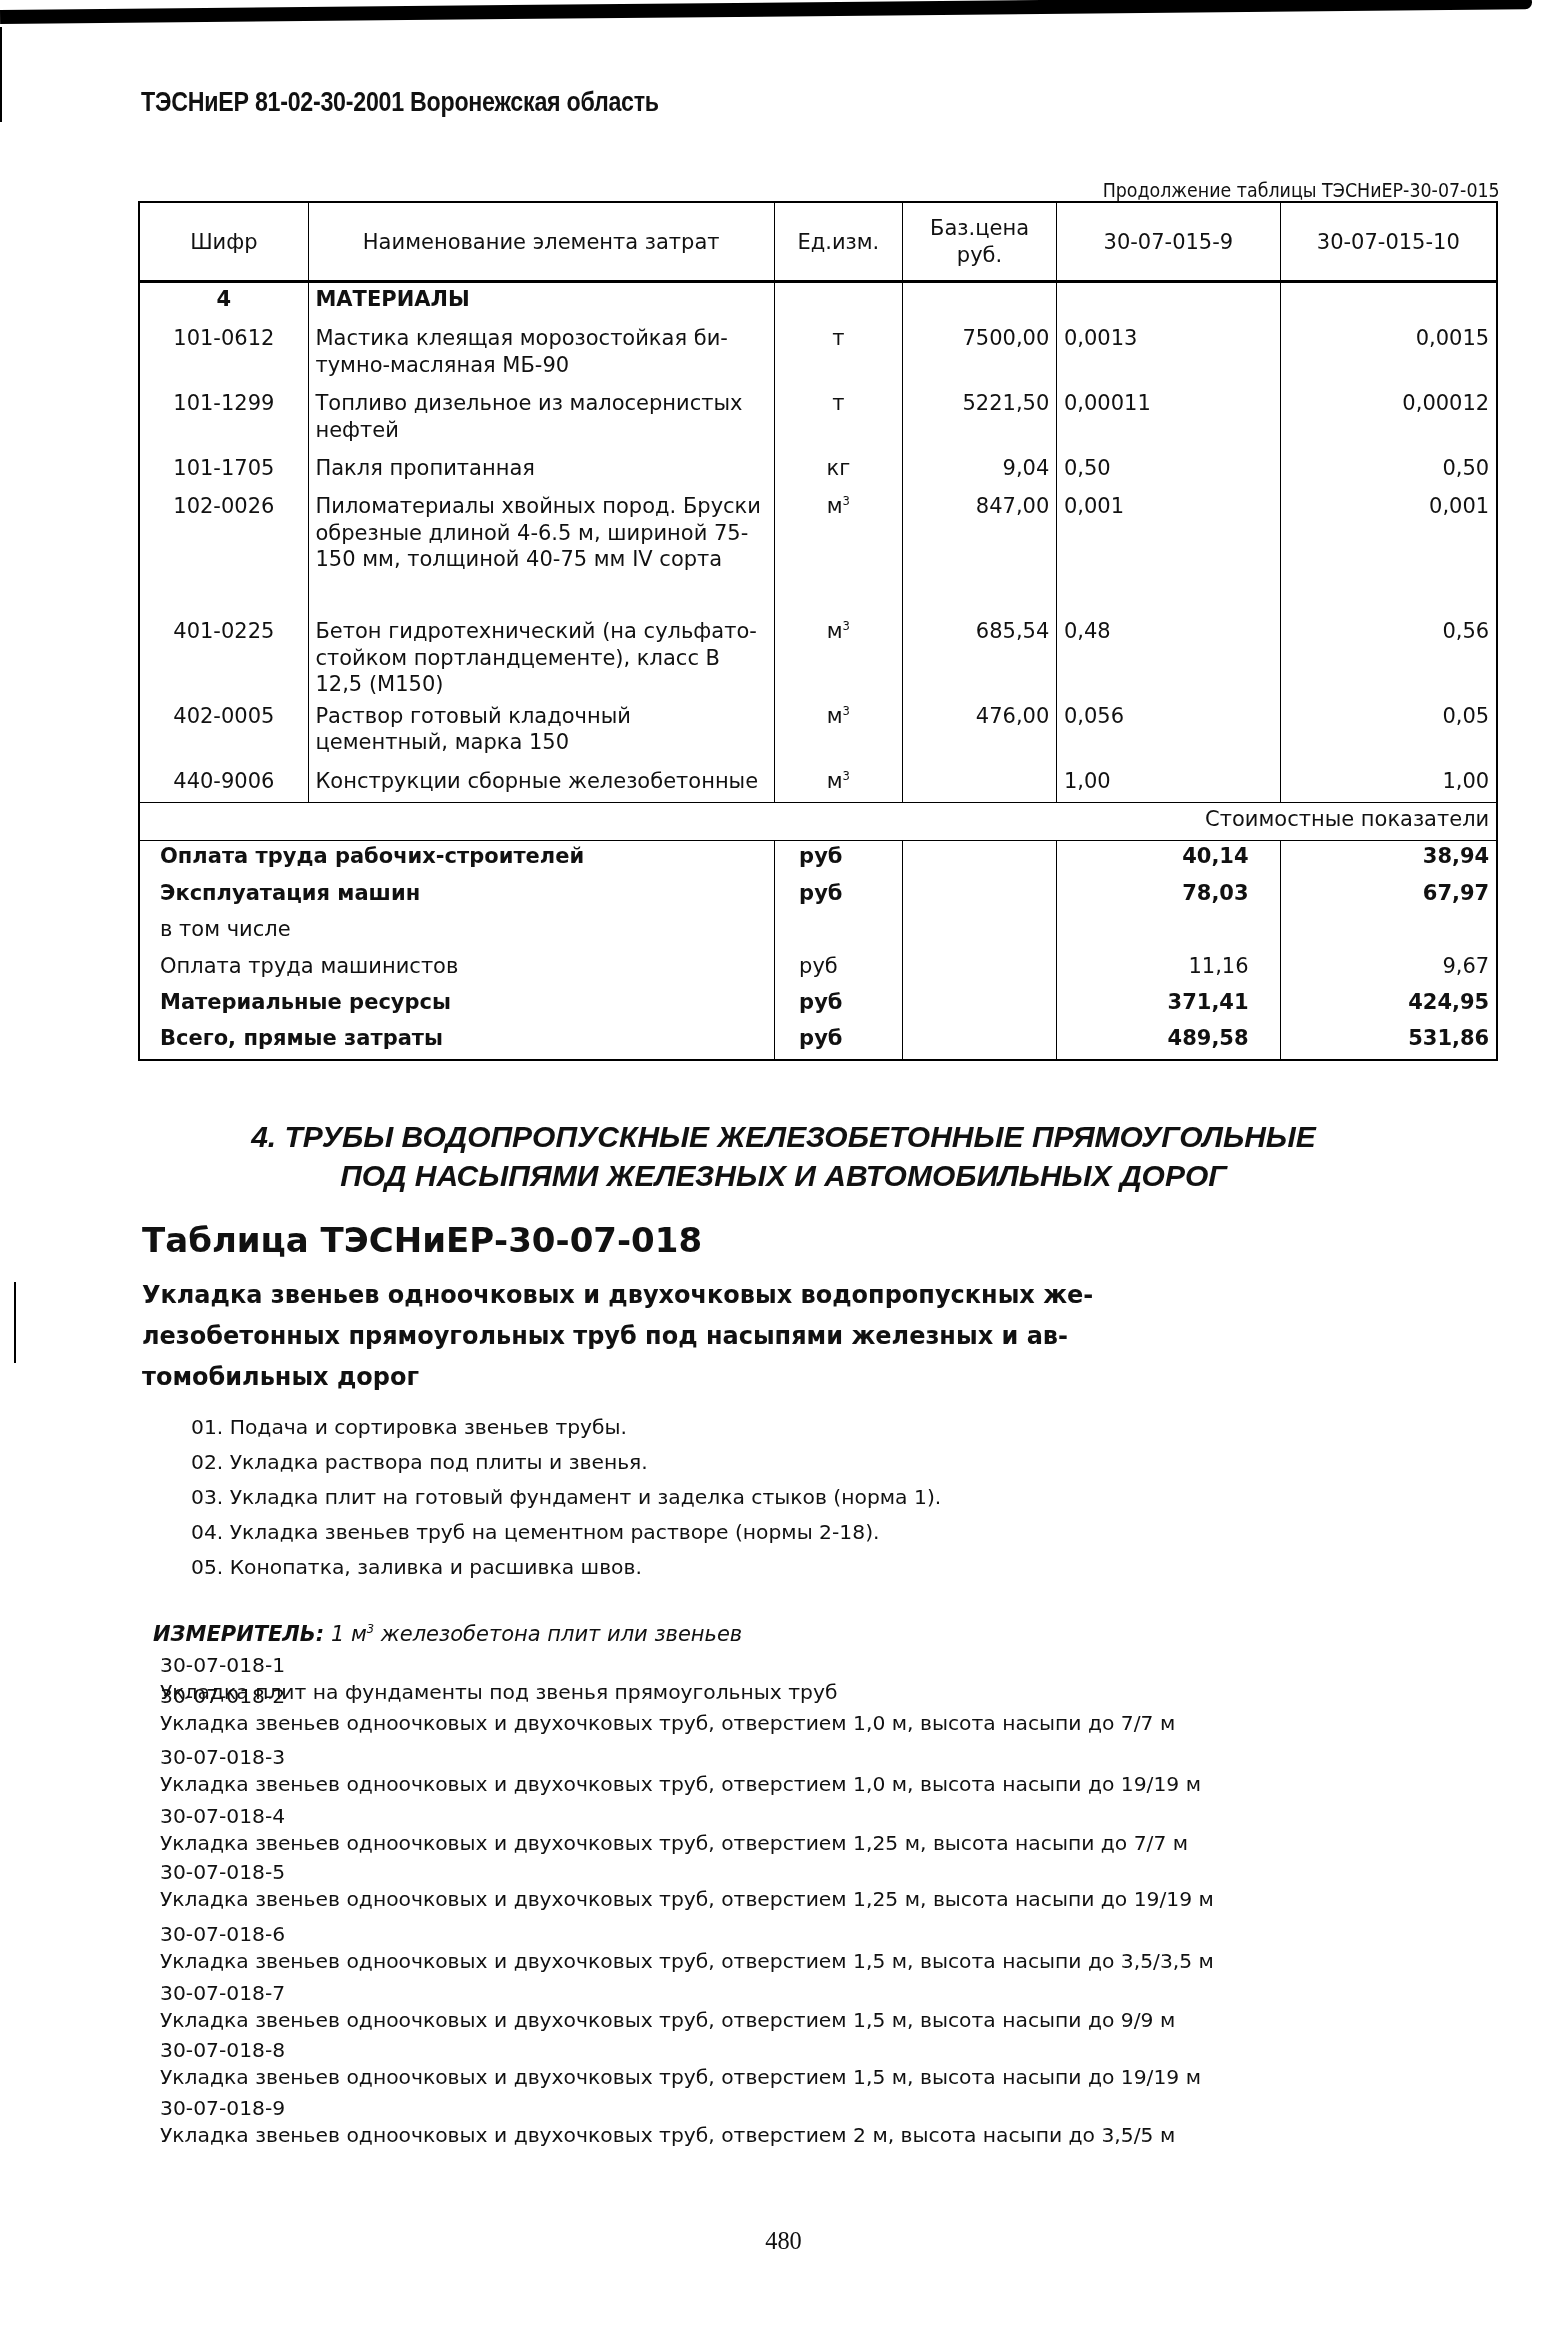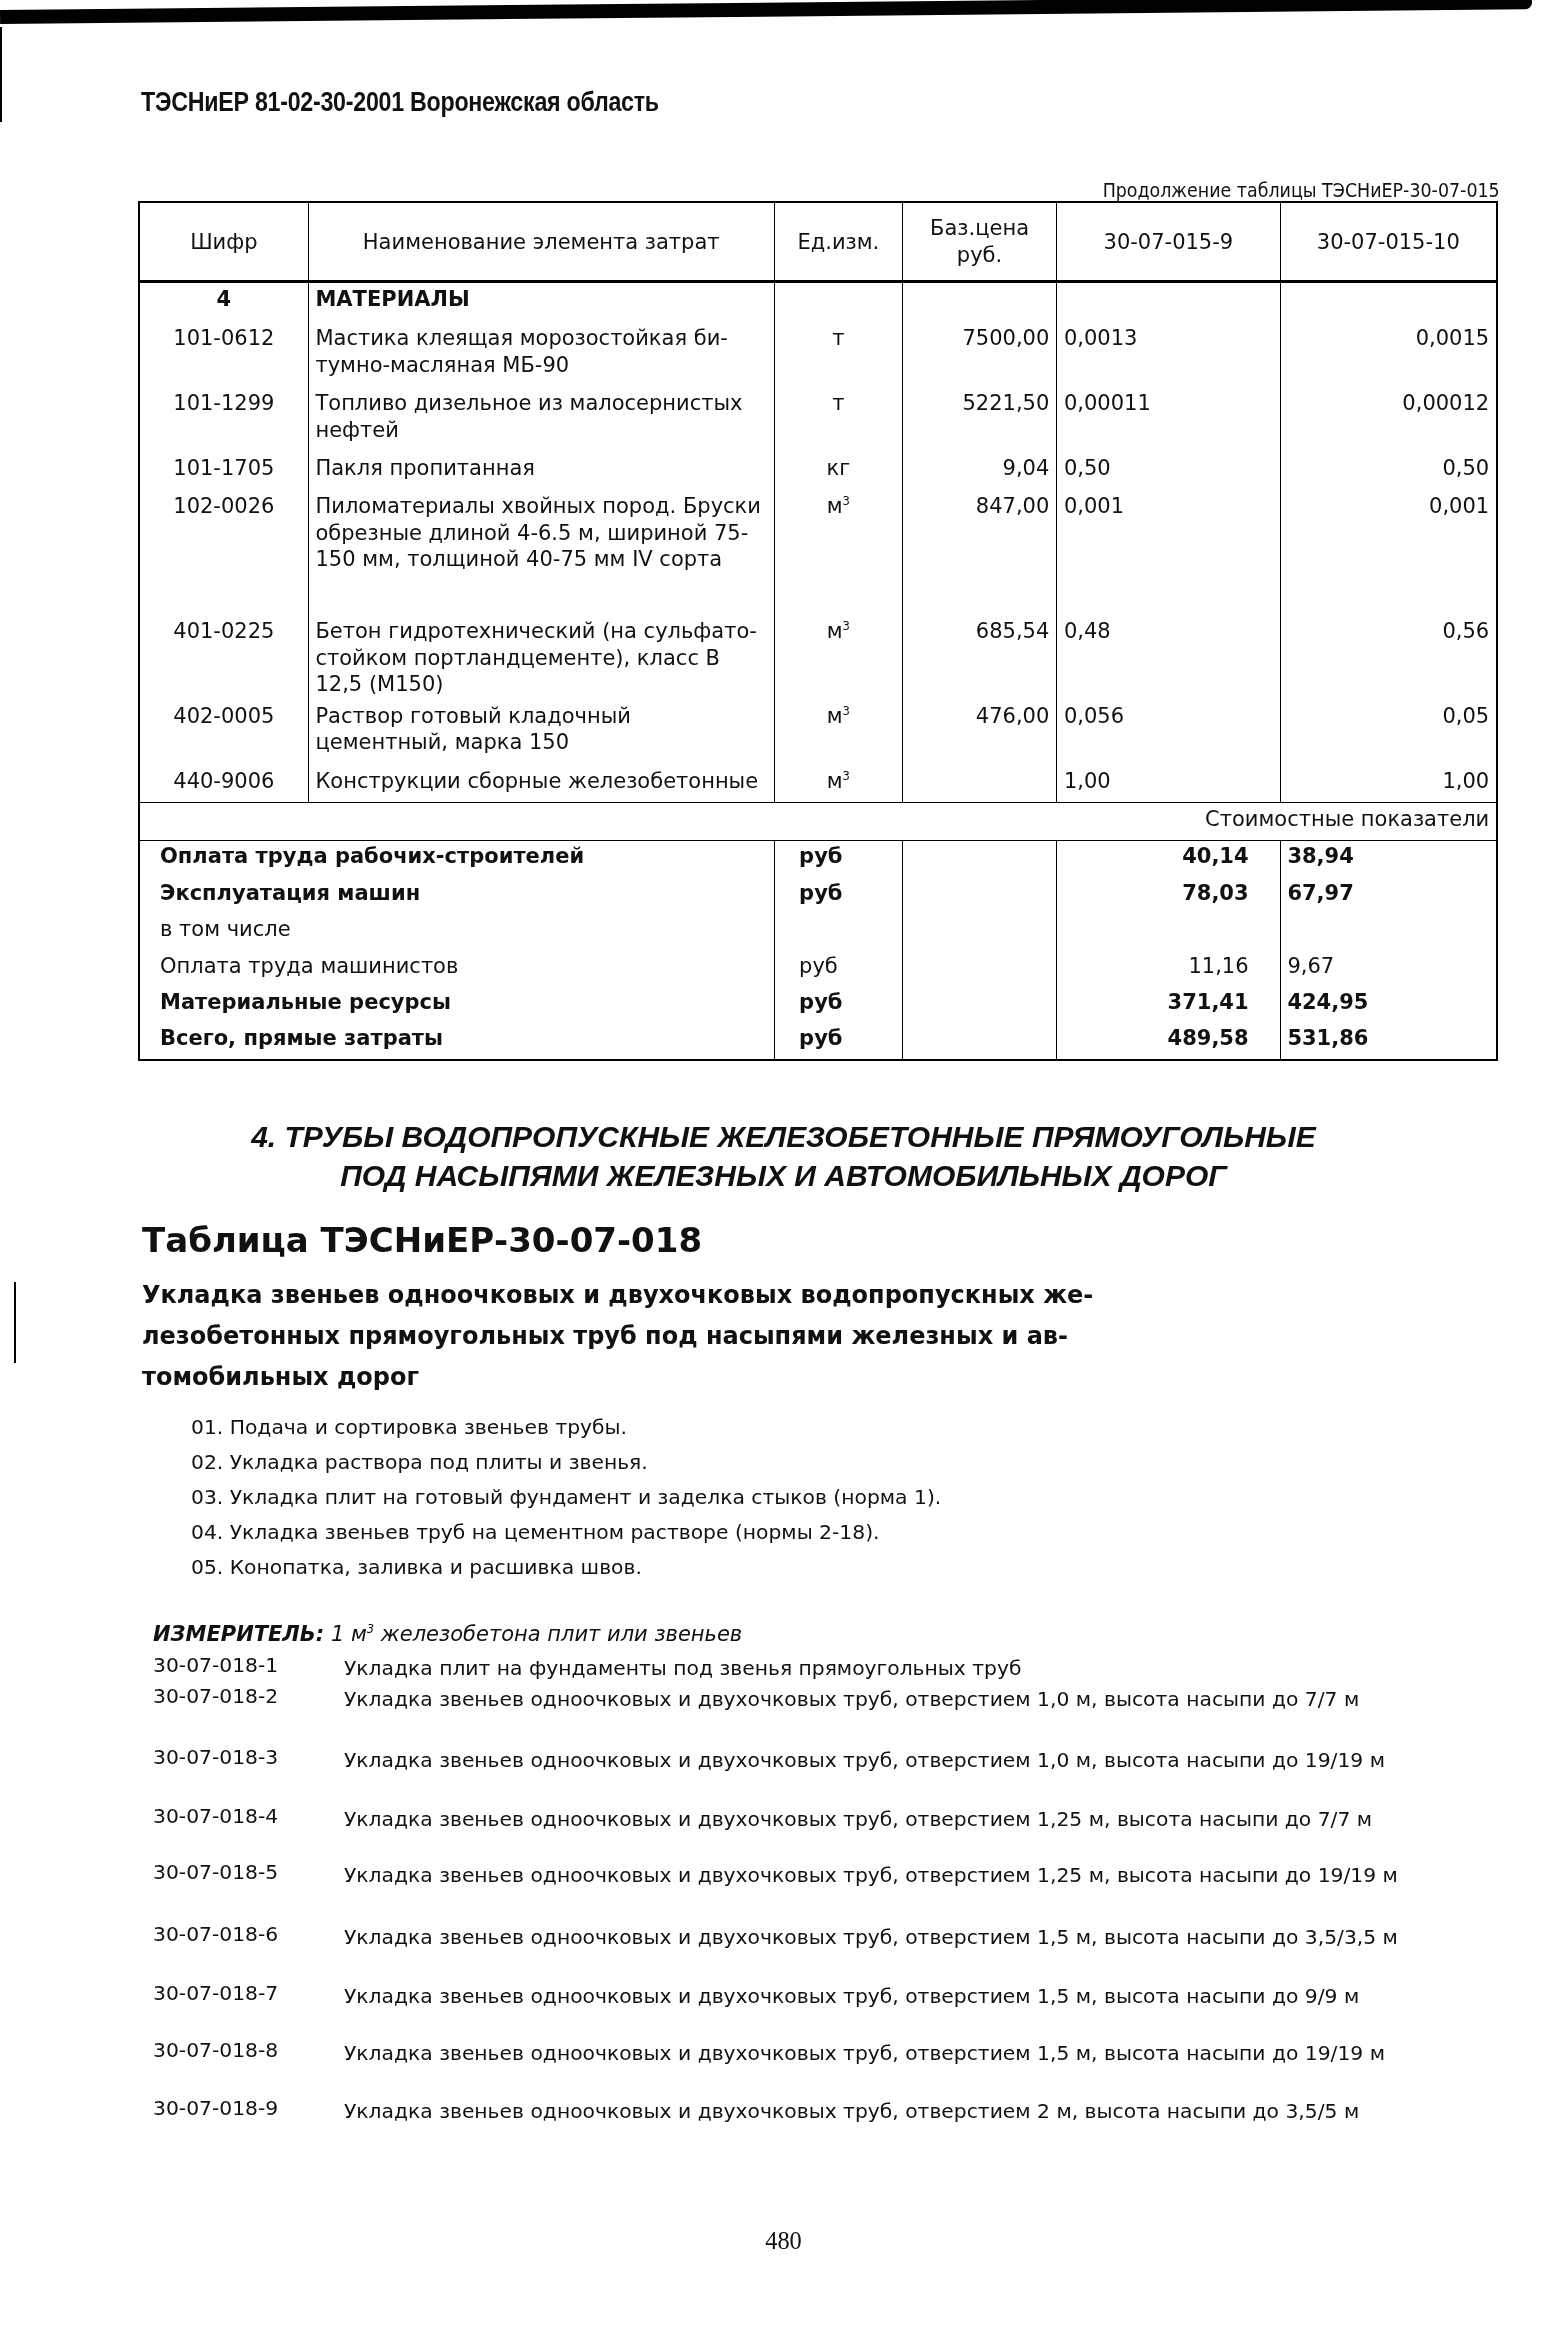--- a/index.html
+++ b/index.html
@@ -50,21 +50,21 @@
   .h4 { height:125px; }
   .h2 { height:65px; }
   .h1 { height:38px; }
   .after-last td { border-bottom:1.4px solid #000; }
   .cost-title-row td { border-left:none; border-right:none; text-align:right; padding-right:30px; height:31px; vertical-align:bottom; }
   .cost-row td { padding-top:0; padding-bottom:0; height:31px; vertical-align:middle; }
   .cost-row.bold td { font-weight:bold; }
   .cost-row .name { padding-left:20px; border-right:1.4px solid #000; }
   .cost-row.first td { border-top:1.4px solid #000; }
   .cost-row .num { text-align:right; padding-right:31px; }
-  .cost-row .num2r { text-align:left; }
+  .cost-row .num2r { text-align:right; }
   .cost-row .unit { text-align:left; padding-left:24.4px; }
   sup { font-size:0.55em; vertical-align:super; line-height:0; }
 
   .section-heading {
     position:absolute; left:0; width:1567px; top:1117px; text-align:center;
     font-family:"Liberation Sans", sans-serif; font-weight:bold; font-style:italic;
     font-size:30px; line-height:39px;
   }
   .section-heading span { display:block;text-align:center; }
   .table-title {
@@ -78,21 +78,21 @@
   .composition {
     position:absolute; left:180px; top:1410px; font-size:20.3px;
   }
   .composition .label { font-weight:bold; font-style:italic; margin-bottom:9.5px; font-size:20.3px; }
   .composition .step { padding-left:11px; height:35px; line-height:35px; }
   .meter {
     position:absolute; left:153px; top:1622px; font-size:21px; font-style:italic;
   }
   .meter b { font-weight:bold; }
   .norms { position:absolute; left:153px; top:1653px; width:1397px; font-size:20.3px; }
-  .norm-row { position:absolute; left:0; width:1397px; display:flex; }
+  .norm-row { position:absolute; left:7px; width:1397px; display:flex;flex-direction:column; }
   .norm-row .code { width:191px; flex:none; }
   .norm-row .txt { width:1180px; line-height:31px; }
   .page-number {
     position:absolute; left:0; width:1567px; top:2227px; text-align:center;
     font-family:"Liberation Serif", serif; font-size:24.4px;
   }
 </style>
 </head>
 <body>
 

